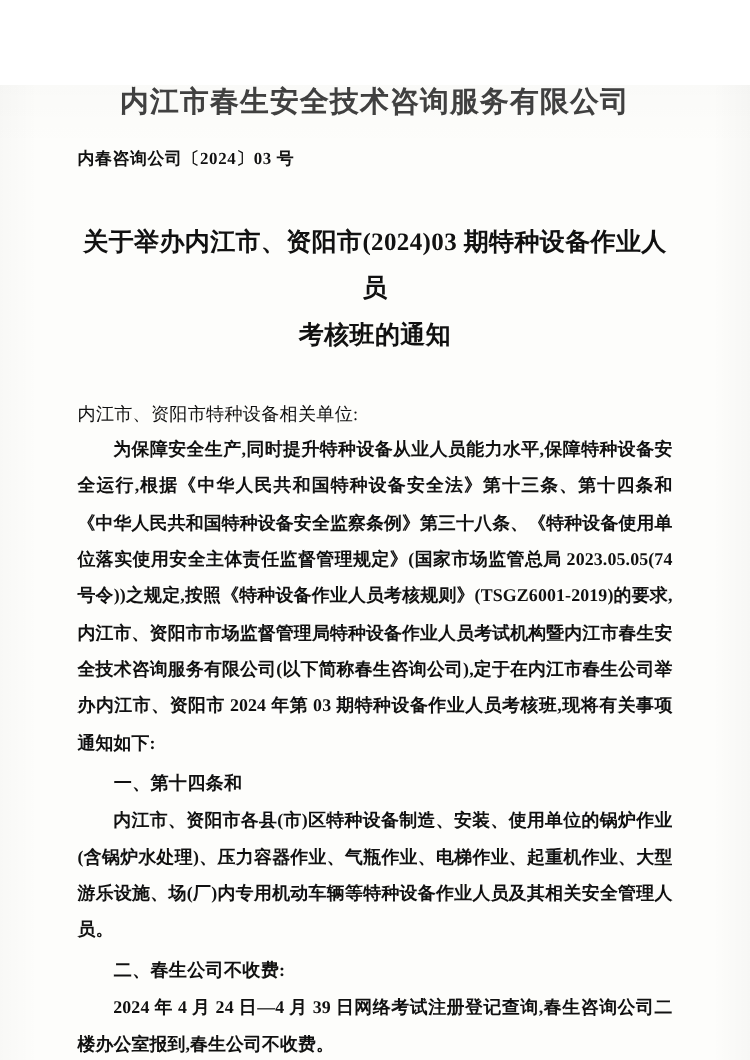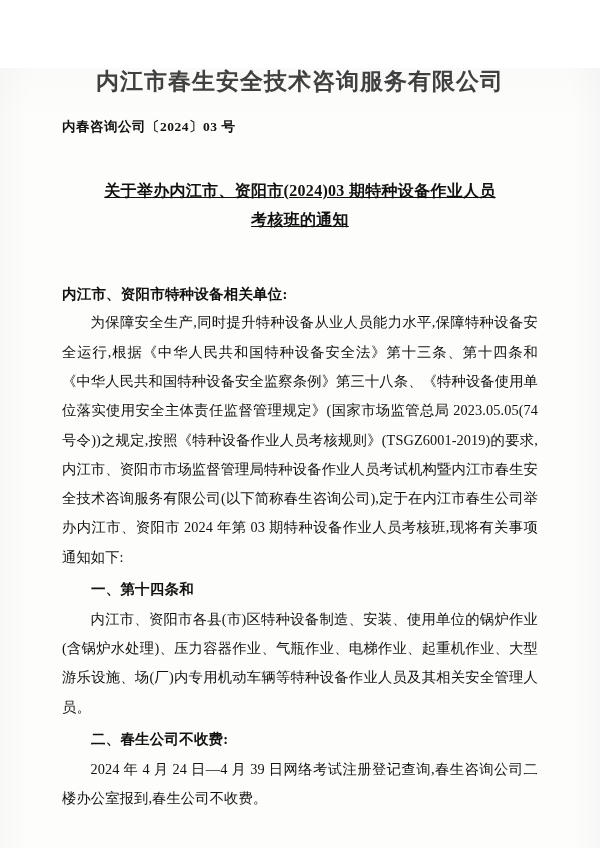--- a/index.html
+++ b/index.html
@@ -46,47 +46,47 @@
   .doc-number {
     margin-top: 22px;
     padding-right: 6px;
     font-size: 13.5px;
     font-weight: bold;
     letter-spacing: 0.5px;
   }
   .doc-title {
     margin-top: 40px;
     text-align: center;
-    font-size: 16px;
+    font-size: 20px;
     font-weight: bold;
     line-height: 1.85;
     letter-spacing: 0.3px;
-    text-decoration: underline;
   }
   .doc-title .line2 {
     display: block;
     text-align: center;
   }
   .salutation {
-    margin-top: 46px;
+    margin-top: 32px;
     font-size: 14.5px;
-    font-weight: bold;
+    font-weight: normal;
     letter-spacing: 0.2px;
     line-height: 1.9;
   }
   p.body-par {
     margin: 0;
     font-size: 14.3px;
     line-height: 2.05;
     text-align: justify;
     text-justify: inter-ideograph;
     letter-spacing: 0.1px;
   }
   p.indent {
     text-indent: 2em;
+    font-weight: bold;
   }
   .section-heading {
     margin: 0;
     font-size: 14.5px;
     font-weight: bold;
     line-height: 2.05;
     text-indent: 2em;
     letter-spacing: 0.2px;
   }
   .spacer-xs { height: 3px; }

